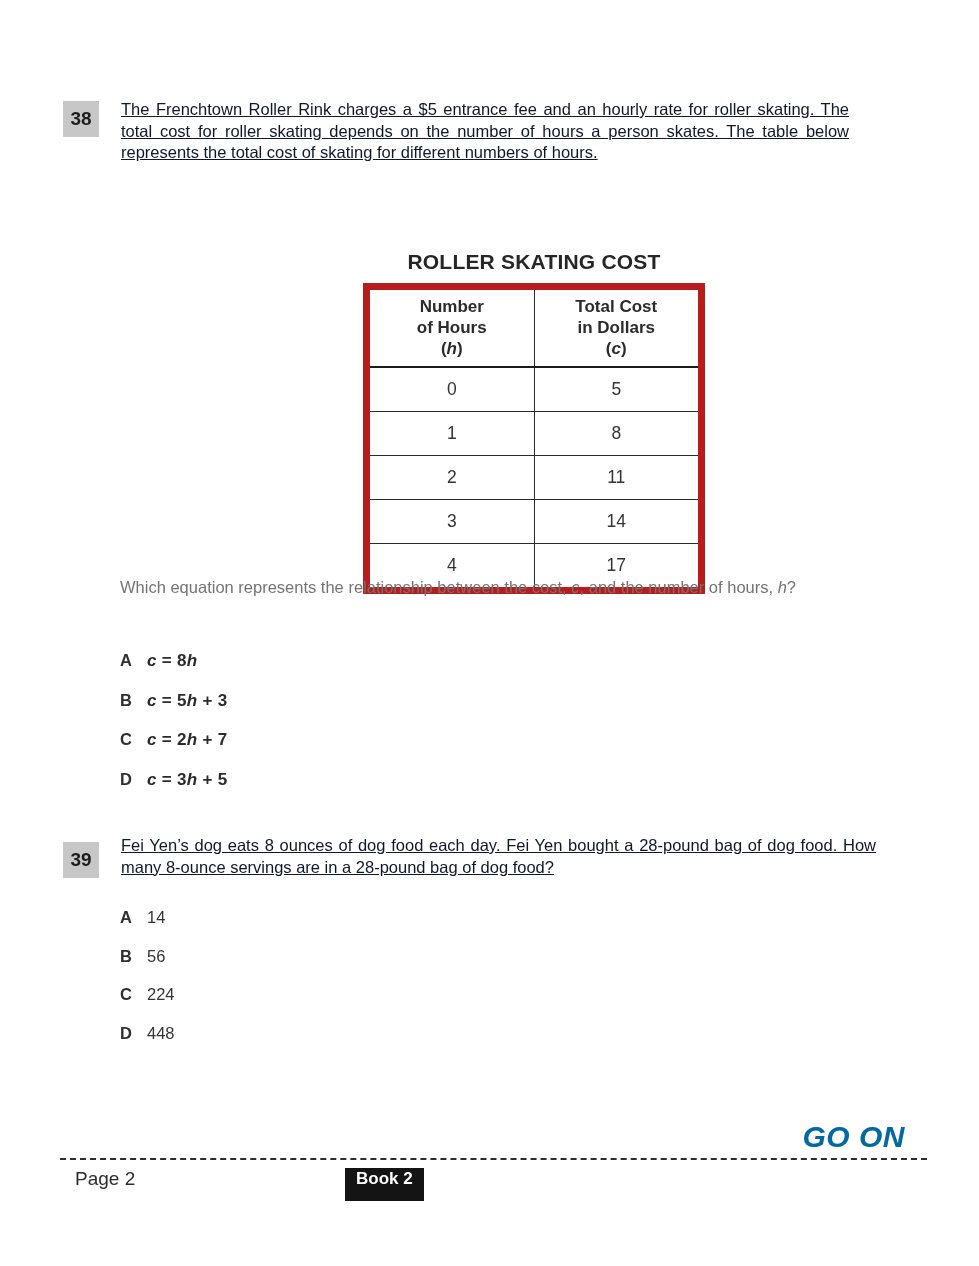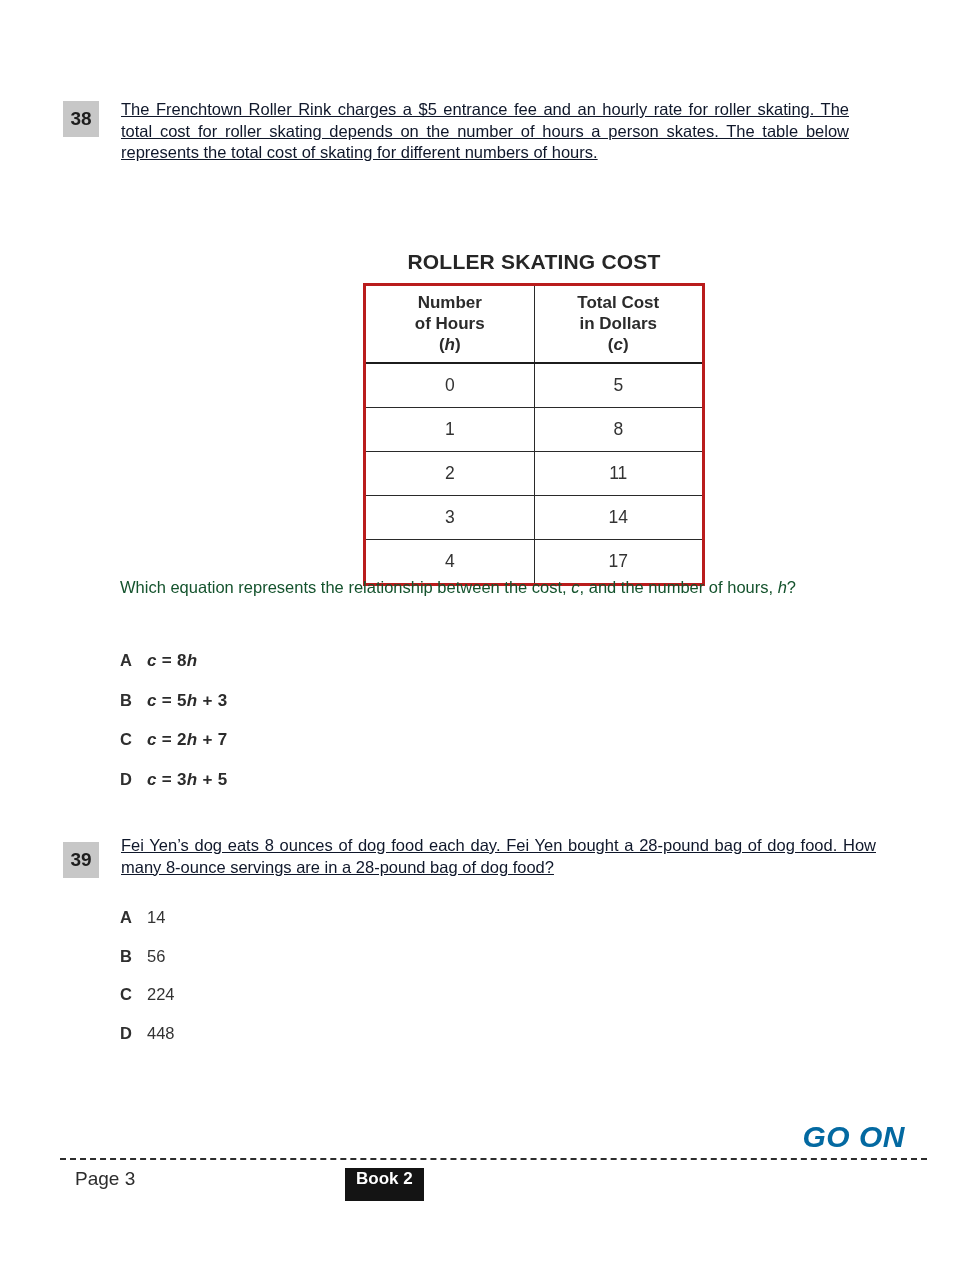--- a/index.html
+++ b/index.html
@@ -49,39 +49,39 @@
   table.cost-table {
     border-collapse: collapse;
     width: 100%;
     table-layout: fixed;
   }
   table.cost-table th, table.cost-table td {
     border: 1.5px solid #2a2a2a;
     text-align: center;
     color: #333;
   }
-  table.cost-table { border: 3px solid #b91c1c; }
+  table.cost-table { border: 7px solid #b91c1c; }
   table.cost-table th {
     font-size: 17px;
     font-weight: bold;
     line-height: 21px;
     padding: 6px 4px 7px 4px;
     border-bottom: 2.5px solid #1c1c1c;
     color: #2b2b2b;
   }
   table.cost-table td {
     font-size: 17.5px;
     height: 41px;
     font-weight: 400;
   }
 
   
   #q38-question {
     position: absolute; left: 120px; top: 577px; width: 730px;
-    font-size: 16.5px; line-height: 21.5px; text-align: justify; color: #14532d;
+    font-size: 16.5px; line-height: 21.5px; text-align: justify; color: #737373;
   }
 
   
   .choices { position: absolute; left: 120px; }
   #q38-choices { top: 650px; }
   #q39-choices { top: 907px; }
   .choice { display: flex; align-items: baseline; margin-bottom: 18.5px; line-height: 20px; }
   .choice .letter {
     width: 27px; flex: 0 0 27px;
     font-size: 16.5px; font-weight: 600; color: #2f2f2f;
@@ -192,14 +192,14 @@
     <span class="val">224</span>
   </div>
   <div class="choice">
     <span class="letter">D</span>
     <span class="val">448</span>
   </div>
 </div>
 
 <div id="go-on">GO ON</div>
 <div id="footer-dash"></div>
-<div id="page-label">Page 3</div>
+<div id="page-label">Page 2</div>
 <div id="book-badge">Book 2</div>
 
 </body></html>

